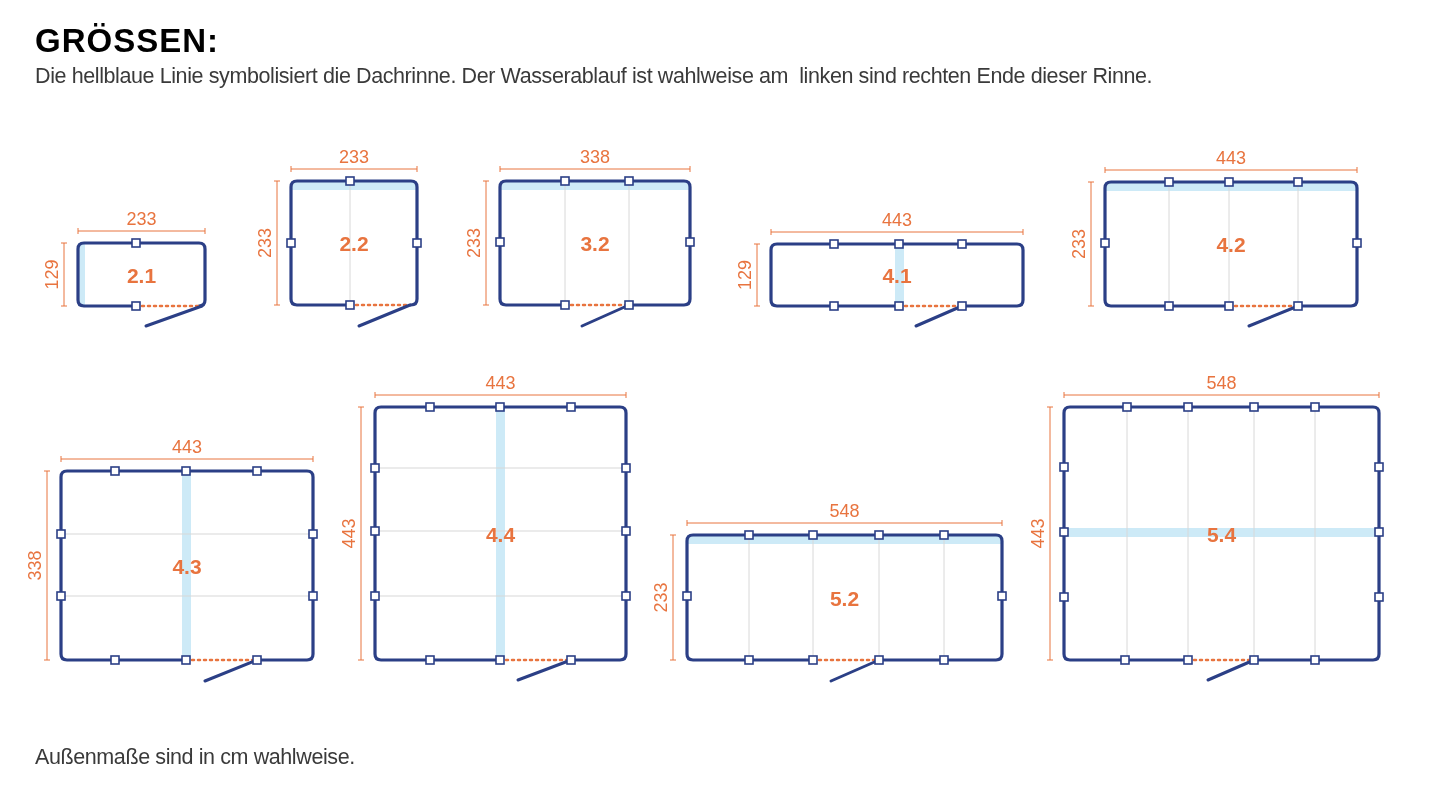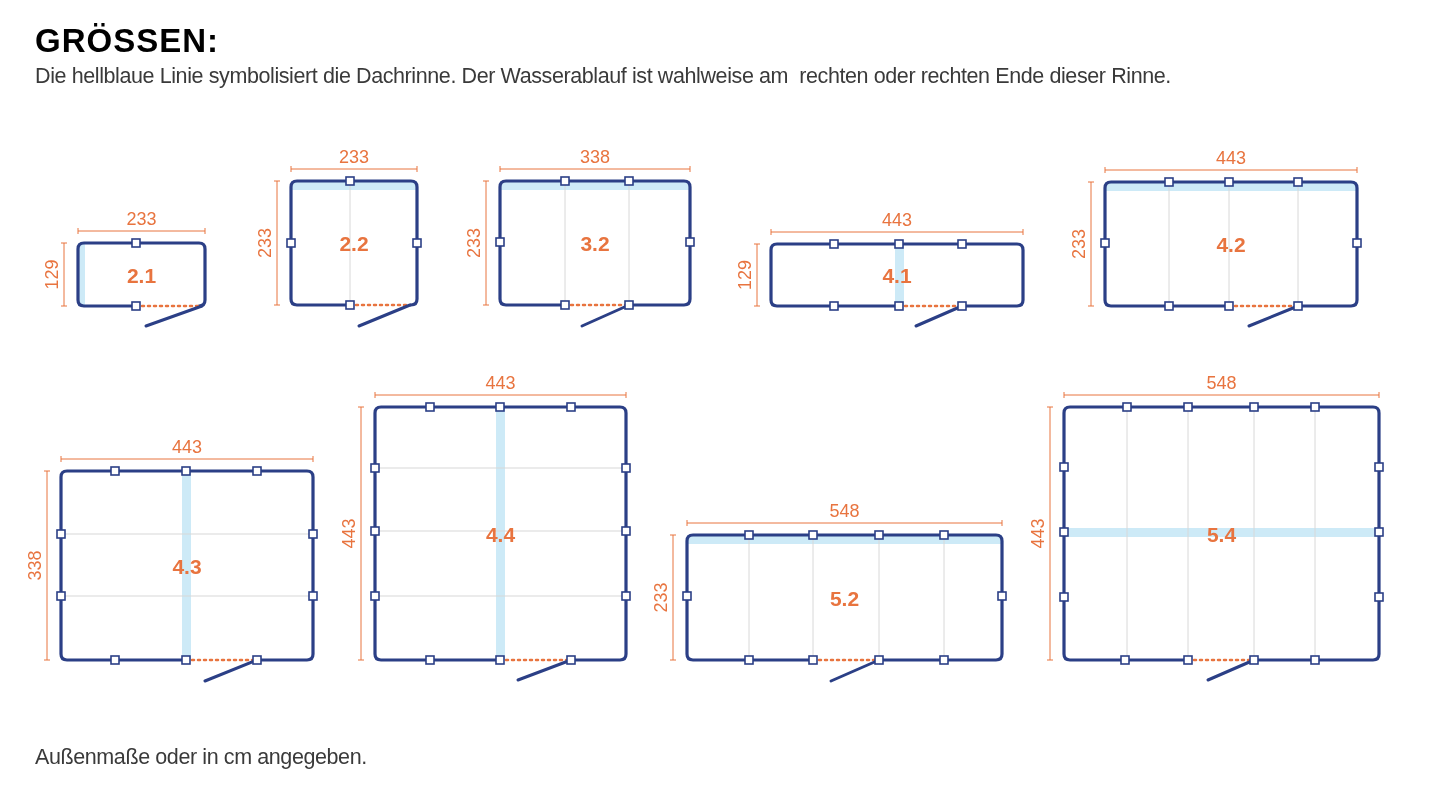--- a/index.html
+++ b/index.html
@@ -8,21 +8,21 @@
   .subtitle { position: absolute; left: 35px; top: 64px; font-size: 21.5px; color: #3a3a3a; letter-spacing: -0.4px; font-family: "Liberation Sans", sans-serif; white-space: pre; }
   .footnote { position: absolute; left: 35px; top: 745px; font-size: 21.5px; color: #3a3a3a; letter-spacing: -0.4px; font-family: "Liberation Sans", sans-serif; }
   #diagram { position: absolute; left: 0; top: 0; }
   .dim-text { font-family: "Liberation Sans", sans-serif; font-size: 18px; fill: #e8743f; }
   .label-text { font-family: "Liberation Sans", sans-serif; font-size: 21px; font-weight: bold; fill: #e8743f; }
 </style>
 </head>
 <body>
 
 <div class="title">GRÖSSEN:</div>
-<div class="subtitle">Die hellblaue Linie symbolisiert die Dachrinne. Der Wasserablauf ist wahlweise am  rechten oder rechten Ende dieser Rinne.</div>
+<div class="subtitle">Die hellblaue Linie symbolisiert die Dachrinne. Der Wasserablauf ist wahlweise am  linken sind rechten Ende dieser Rinne.</div>
 
 <svg id="diagram" width="1440" height="807" viewBox="0 0 1440 807" xmlns="http://www.w3.org/2000/svg">
     <g>
       <rect x="78" y="243" width="7" height="63" fill="#cdeaf7"></rect>
       <path d="M 136 306 L 84 306 Q 78 306 78 300 L 78 249 Q 78 243 84 243 L 199 243 Q 205 243 205 249 L 205 300 Q 205 306 199 306 L 202 306" fill="none" stroke="#2b3f86" stroke-width="3.2" stroke-linejoin="round"></path>
       <line x1="136" y1="306" x2="202" y2="306" stroke="#e8743f" stroke-width="2.5" stroke-dasharray="2 4" stroke-linecap="round"></line>
       <line x1="202" y1="306" x2="146" y2="326" stroke="#2b3f86" stroke-width="3" stroke-linecap="round"></line>
       <rect x="132" y="239" width="8" height="8" fill="#fff" stroke="#2b3f86" stroke-width="1.6"></rect>
       <rect x="132" y="302" width="8" height="8" fill="#fff" stroke="#2b3f86" stroke-width="1.6"></rect>
       <line x1="78" y1="231" x2="205" y2="231" stroke="#e8743f" stroke-width="1"></line>
@@ -239,13 +239,13 @@
       <line x1="1379" y1="392" x2="1379" y2="398" stroke="#e8743f" stroke-width="1"></line>
       <text x="1221.5" y="389" text-anchor="middle" class="dim-text">548</text>
       <line x1="1050" y1="407" x2="1050" y2="660" stroke="#e8743f" stroke-width="1"></line>
       <line x1="1047" y1="407" x2="1053" y2="407" stroke="#e8743f" stroke-width="1"></line>
       <line x1="1047" y1="660" x2="1053" y2="660" stroke="#e8743f" stroke-width="1"></line>
       <text x="1044" y="533.5" text-anchor="middle" class="dim-text" transform="rotate(-90 1044 533.5)">443</text>
       <text x="1221.5" y="541.5" text-anchor="middle" class="label-text">5.4</text>
     </g>
   </svg>
 
-<div class="footnote">Außenmaße oder in cm angegeben.</div>
+<div class="footnote">Außenmaße sind in cm wahlweise.</div>
 
 </body></html>

